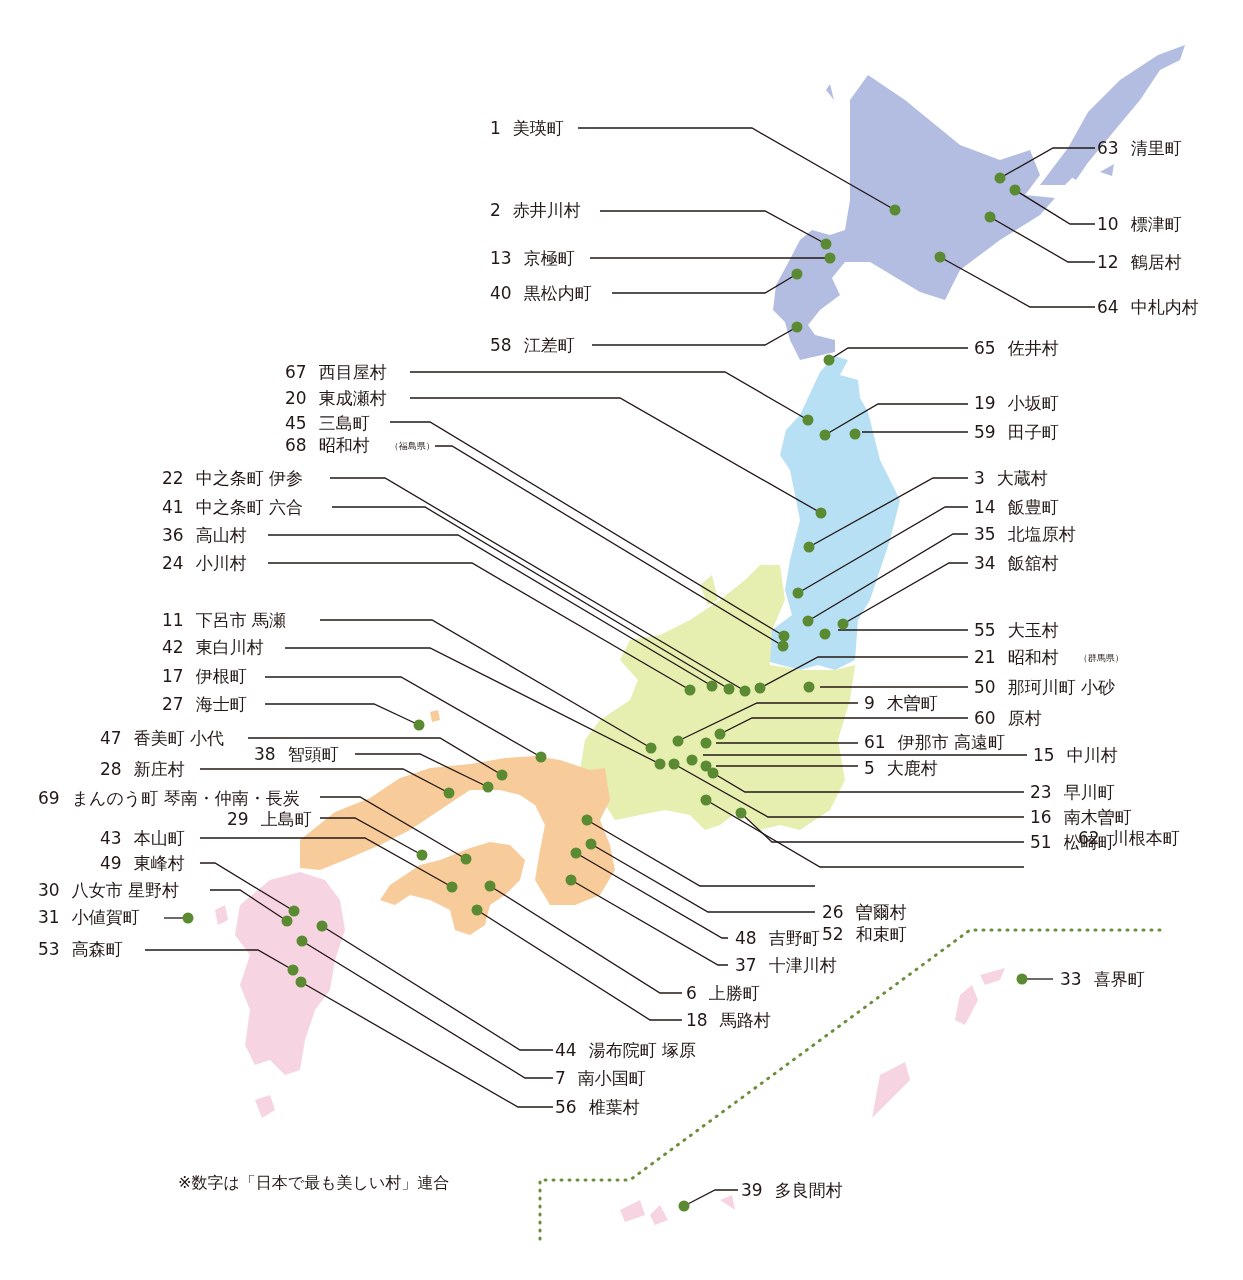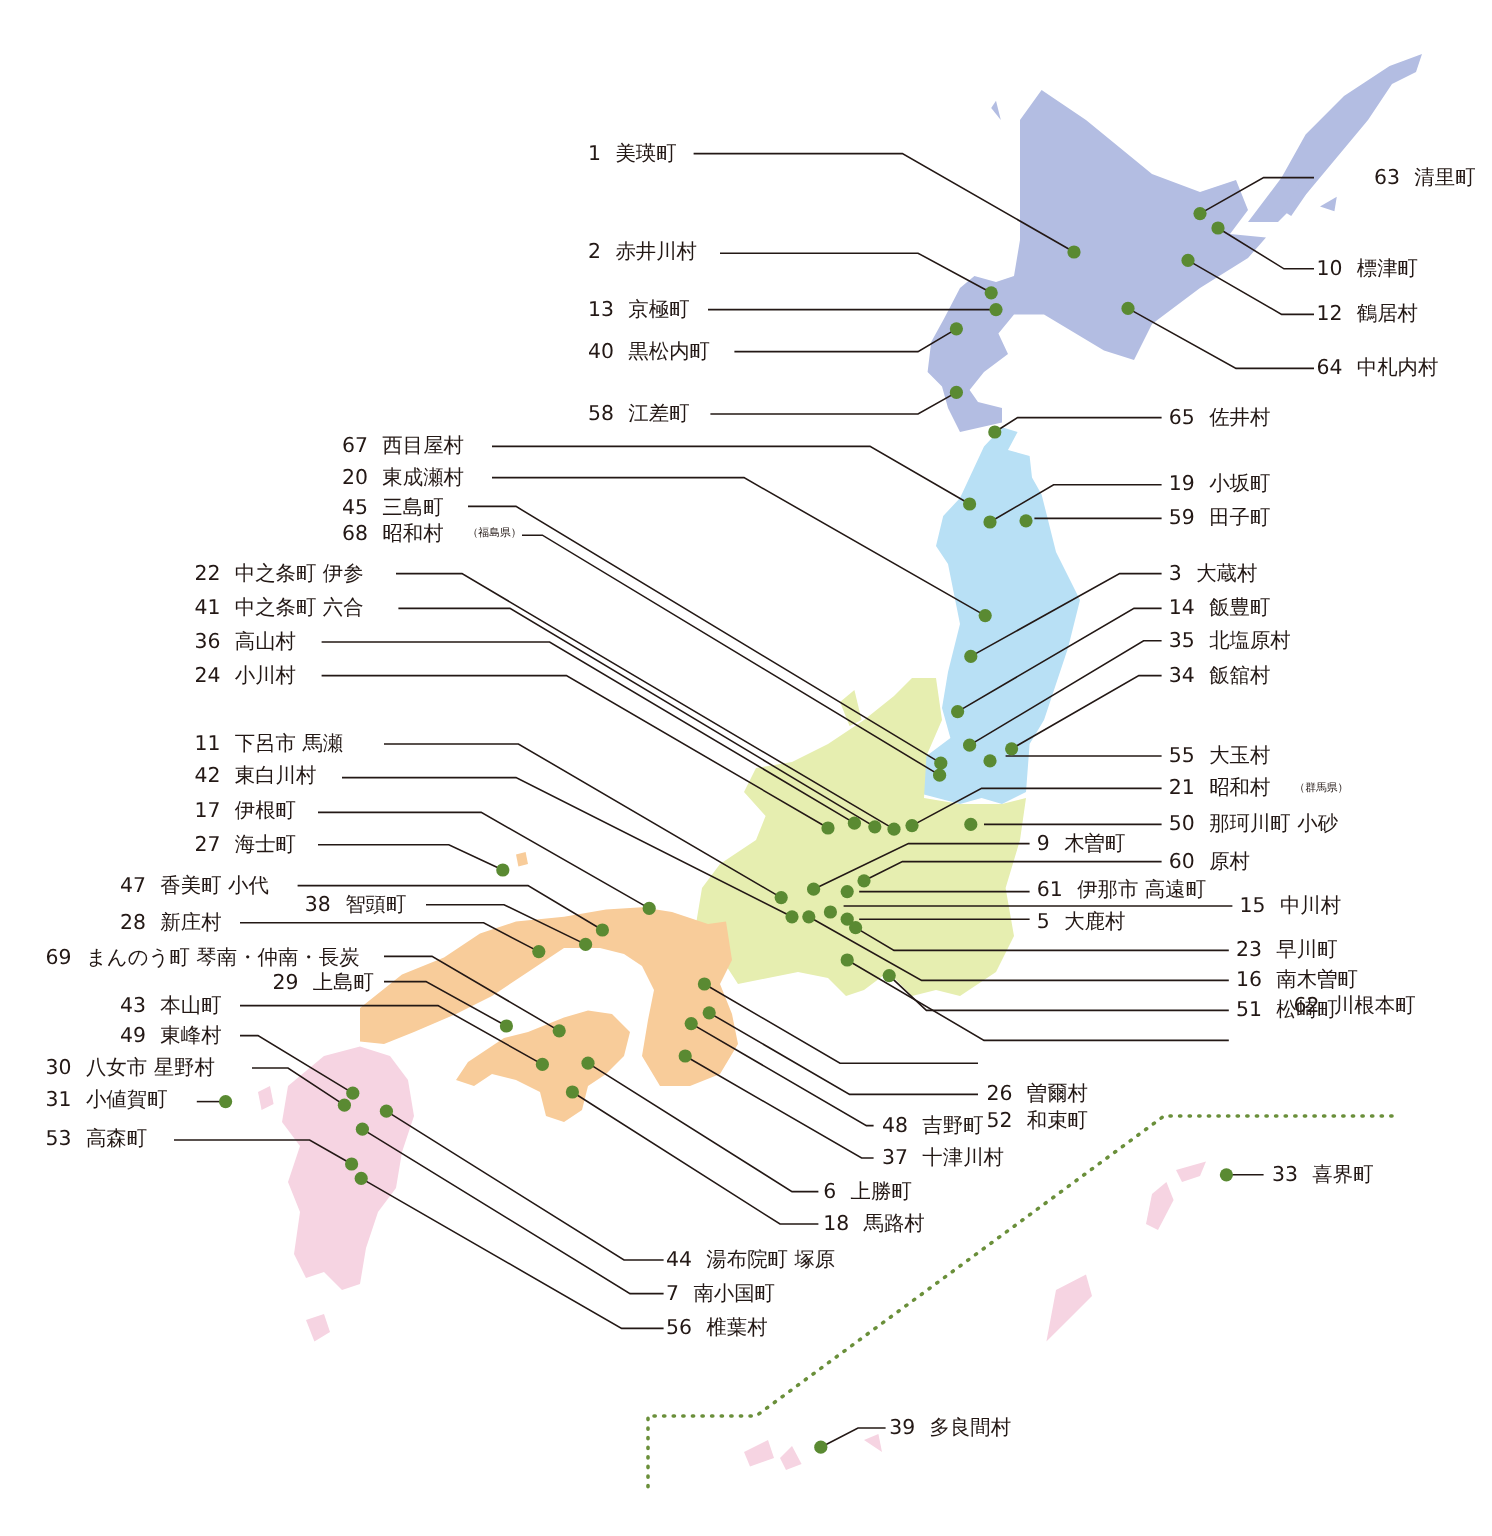--- a/index.html
+++ b/index.html
@@ -179,21 +179,21 @@
       <circle cx="684" cy="1206" r="5.5" fill="#5a8a32"></circle>
     </g>
 </svg>
 
 <div id="labels">
     <div class="lbl" style="left: 490px; top: 118px;"><span class="num">1</span><span>美瑛町</span></div>
     <div class="lbl" style="left: 490px; top: 200px;"><span class="num">2</span><span>赤井川村</span></div>
     <div class="lbl" style="left: 490px; top: 248px;"><span class="num">13</span><span>京極町</span></div>
     <div class="lbl" style="left: 490px; top: 283px;"><span class="num">40</span><span>黒松内町</span></div>
     <div class="lbl" style="left: 490px; top: 335px;"><span class="num">58</span><span>江差町</span></div>
-    <div class="lbl" style="left: 1097px; top: 138px; margin-left: 48px;"><span class="num">63</span><span>清里町</span></div>
+    <div class="lbl" style="left: 1097px; top: 138px;"><span class="num">63</span><span>清里町</span></div>
     <div class="lbl" style="left: 1097px; top: 214px;"><span class="num">10</span><span>標津町</span></div>
     <div class="lbl" style="left: 1097px; top: 252px;"><span class="num">12</span><span>鶴居村</span></div>
     <div class="lbl" style="left: 1097px; top: 297px;"><span class="num">64</span><span>中札内村</span></div>
     <div class="lbl" style="left: 974px; top: 338px;"><span class="num">65</span><span>佐井村</span></div>
     <div class="lbl" style="left: 974px; top: 393px;"><span class="num">19</span><span>小坂町</span></div>
     <div class="lbl" style="left: 974px; top: 422px;"><span class="num">59</span><span>田子町</span></div>
     <div class="lbl" style="left: 974px; top: 468px;"><span class="num">3</span><span>大蔵村</span></div>
     <div class="lbl" style="left: 974px; top: 497px;"><span class="num">14</span><span>飯豊町</span></div>
     <div class="lbl" style="left: 974px; top: 524px;"><span class="num">35</span><span>北塩原村</span></div>
     <div class="lbl" style="left: 974px; top: 553px;"><span class="num">34</span><span>飯舘村</span></div>
@@ -238,13 +238,14 @@
     <div class="lbl" style="left: 686px; top: 983px;"><span class="num">6</span><span>上勝町</span></div>
     <div class="lbl" style="left: 686px; top: 1010px;"><span class="num">18</span><span>馬路村</span></div>
     <div class="lbl" style="left: 555px; top: 1040px;"><span class="num">44</span><span>湯布院町 塚原</span></div>
     <div class="lbl" style="left: 555px; top: 1068px;"><span class="num">7</span><span>南小国町</span></div>
     <div class="lbl" style="left: 555px; top: 1097px;"><span class="num">56</span><span>椎葉村</span></div>
     <div class="lbl" style="left: 1060px; top: 969px;"><span class="num">33</span><span>喜界町</span></div>
     <div class="lbl" style="left: 741px; top: 1180px;"><span class="num">39</span><span>多良間村</span></div>
   </div>
 
 <div class="note">
+  <div>※数字は「日本で最も美しい村」連合</div>
 </div>
 
 </body></html>

